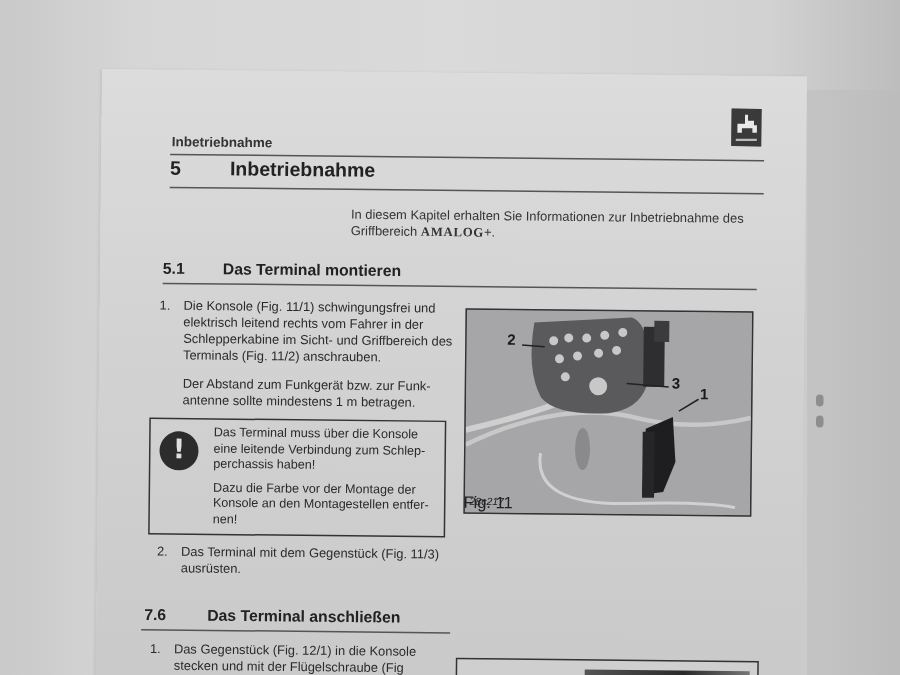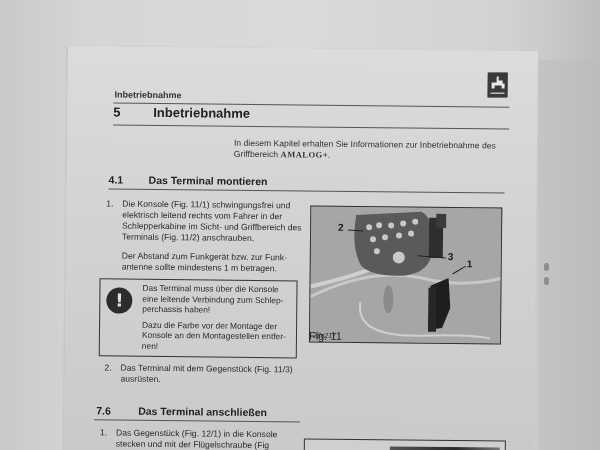--- a/index.html
+++ b/index.html
@@ -74,21 +74,21 @@
 
   <div class="chap-num">5</div>
   <div class="chap-title">Inbetriebnahme</div>
   <div class="rule" style="left:46px; top:78px; width:396px;"></div>
 
   <div class="intro">
     <span>In diesem Kapitel erhalten Sie Informationen zur Inbetriebnahme des</span><br>
     <span>Griffbereich </span><span class="brand">AMALOG</span><span>+.</span>
   </div>
 
-  <div class="sec-num" style="left:42px; top:127px;">4.1</div>
+  <div class="sec-num" style="left:42px; top:127px;">5.1</div>
   <div class="sec-title" style="left:82px; top:127px;">Das Terminal montieren</div>
   <div class="rule" style="left:42px; top:142px; width:396px;"></div>
 
   <div class="step" style="left:40px; top:152px; width:210px; height:80px;">
     <span class="n">1.</span>
     <span class="t">Die Konsole (Fig. 11/1) schwingungsfrei und elektrisch leitend rechts vom Fahrer in der Schlepperkabine im Sicht- und Griffbereich des Terminals (Fig. 11/2) anschrauben.</span>
     <span class="t" style="top:52px;">Der Abstand zum Funkgerät bzw. zur Funk-antenne sollte mindestens 1 m betragen.</span>
   </div>
 
   <div class="warn">

